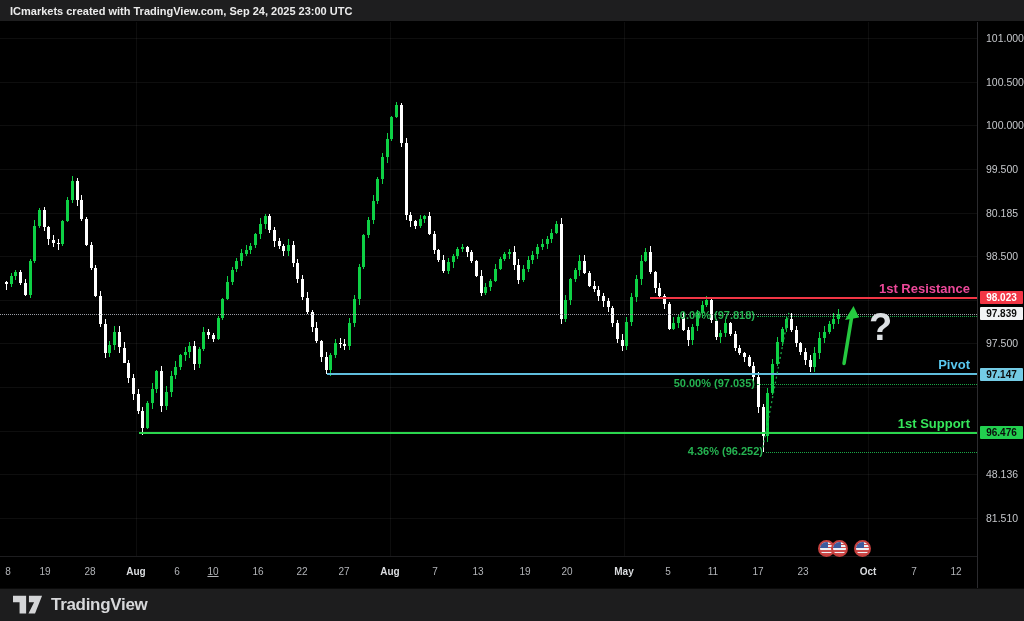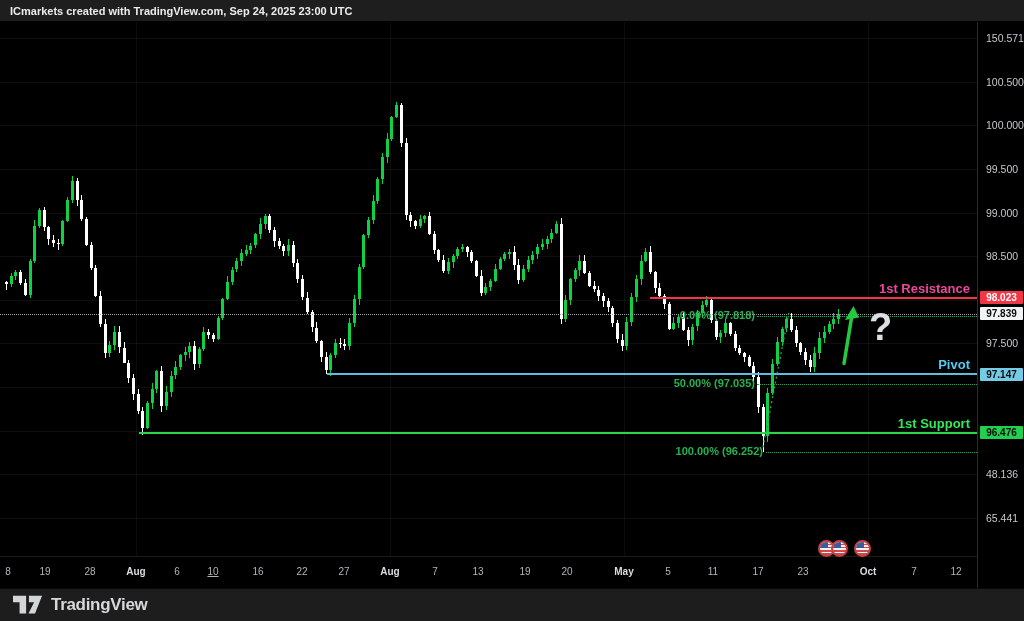--- a/index.html
+++ b/index.html
@@ -44,21 +44,21 @@
   <span>ICmarkets created with TradingView.com, Sep 24, 2025 23:00 UTC</span>
 </div>
 
 <div id="plot">
 
   <div class="lvl-label" id="lbl-res" style="right: 7px; top: 258.803px; color: #ec4899; z-index: 6;">1st Resistance</div>
   <div class="lvl-label" id="lbl-piv" style="right: 7px; top: 335.251px; color: rgb(89, 200, 239); z-index: 6;">Pivot</div>
   <div class="lvl-label" id="lbl-sup" style="right: 7px; top: 393.809px; color: rgb(53, 230, 90); z-index: 6;">1st Support</div>
   <div class="fib-label" id="lbl-fib0" style="right: 222px; top: 286.693px; z-index: 6;">0.00% (97.818)</div>
   <div class="fib-label" id="lbl-fib50" style="right: 222px; top: 355.026px; z-index: 6;">50.00% (97.035)</div>
-  <div class="fib-label" id="lbl-fib100" style="right: 214px; top: 423.358px; z-index: 6;">100.00% (96.252)</div>
+  <div class="fib-label" id="lbl-fib100" style="right: 214px; top: 423.358px; z-index: 6;">4.36% (96.252)</div>
   <div class="qmark" id="qmark" style="left: 869px; top: 284px;">?</div>
   <svg class="overlay" id="draw-overlay" width="977" height="534">
     <line id="fib-trend" stroke-dasharray="2,3" stroke-width="1.3" x1="763" y1="425.3" x2="789" y2="290.0" stroke="#1aa846"></line>
     <line id="arrow-shaft" stroke-width="3.5" stroke-linecap="round" x1="844" y1="341.5" x2="852" y2="292.9" stroke="#25c93f"></line>
     <polygon id="arrow-head" points="853.5,283.9 845,297.9 859,295.4" fill="#25c93f"></polygon>
   </svg>
 <div class="gridh" style="top: 16px;"></div>
     <div class="gridh" style="top: 59.6px;"></div>
     <div class="gridh" style="top: 103.3px;"></div>
     <div class="gridh" style="top: 146.9px;"></div>
@@ -468,30 +468,30 @@
     <div class="tlabel month" style="left: 624px;">May</div>
     <div class="tlabel" style="left: 668px;">5</div>
     <div class="tlabel" style="left: 713px;">11</div>
     <div class="tlabel" style="left: 758px;">17</div>
     <div class="tlabel" style="left: 803px;">23</div>
     <div class="tlabel month" style="left: 868px;">Oct</div>
     <div class="tlabel" style="left: 914px;">7</div>
     <div class="tlabel" style="left: 956px;">12</div>
   </div>
 <div id="priceaxis">
-    <div class="tick" style="top: 10px;">150.571</div>
+    <div class="tick" style="top: 10px;">101.000</div>
     <div class="tick" style="top: 53.6px;">100.500</div>
     <div class="tick" style="top: 97.3px;">100.000</div>
     <div class="tick" style="top: 140.9px;">99.500</div>
-    <div class="tick" style="top: 184.5px;">99.000</div>
+    <div class="tick" style="top: 184.5px;">80.185</div>
     <div class="tick" style="top: 228.2px;">98.500</div>
     <div class="tick" style="top: 315.4px;">97.500</div>
     <div class="tick" style="top: 348px;">97.000</div>
     <div class="tick" style="top: 446.3px;">48.136</div>
-    <div class="tick" style="top: 490px;">65.441</div>
+    <div class="tick" style="top: 490px;">81.510</div>
     <div class="badge" style="top: 269.3px; background: rgb(242, 54, 69); color: rgb(255, 255, 255);">98.023</div>
     <div class="badge" style="top: 285.4px; background: rgb(242, 243, 245); color: rgb(12, 12, 12);">97.839</div>
     <div class="badge" style="top: 345.8px; background: rgb(116, 203, 229); color: rgb(12, 12, 12);">97.147</div>
     <div class="badge" style="top: 404.3px; background: rgb(34, 208, 79); color: rgb(12, 12, 12);">96.476</div>
   </div>
 
 <div id="footer">
   <svg width="30" height="20" viewBox="0 0 32 20">
     <path d="M0 0 H14 V19 H7 V7 H0 Z" fill="#d4d5d7"></path>
     <path d="M17 0 H31 L23.5 19 H16.5 L22.5 7 H17 Z" fill="#d4d5d7"></path>

